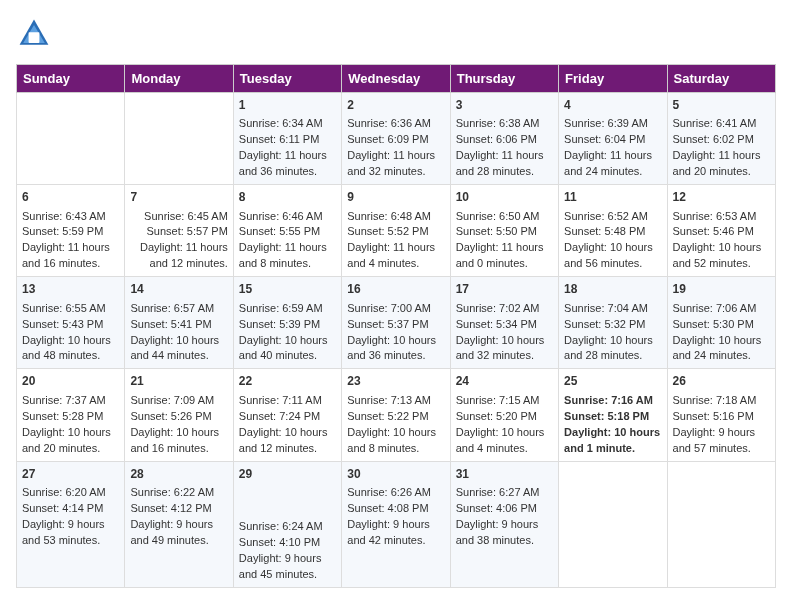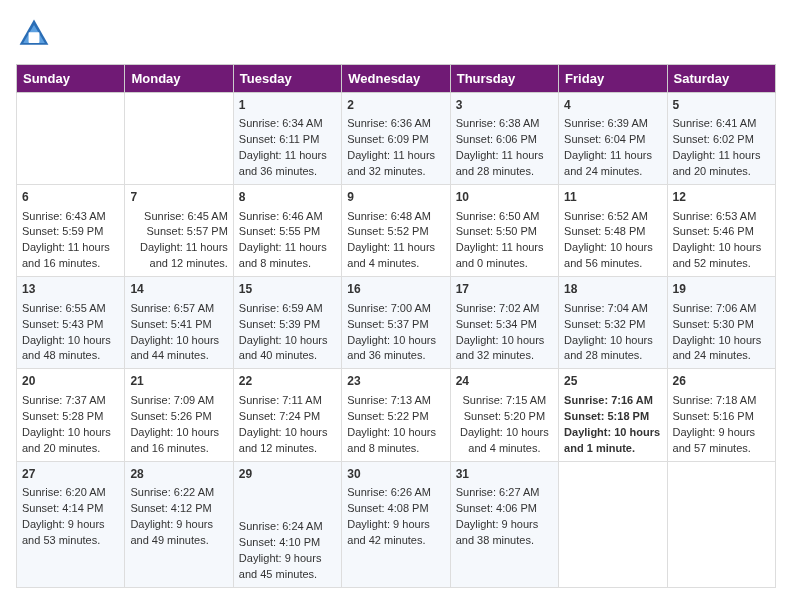--- a/index.html
+++ b/index.html
@@ -261,21 +261,21 @@
 Daylight: 10 hours and 12 minutes.</div>
         </td>
         <td>
           <span class="day-num">23</span>
           <div class="day-info" style="white-space: pre-line;">Sunrise: 7:13 AM
 Sunset: 5:22 PM
 Daylight: 10 hours and 8 minutes.</div>
         </td>
         <td>
           <span class="day-num">24</span>
-          <div class="day-info" style="white-space: pre-line; text-align: center;">Sunrise: 7:15 AM
+          <div class="day-info" style="white-space: pre-line;">Sunrise: 7:15 AM
 Sunset: 5:20 PM
 Daylight: 10 hours and 4 minutes.</div>
         </td>
         <td>
           <span class="day-num">25</span>
           <div class="day-info" style="white-space: pre-line; font-weight: bold;">Sunrise: 7:16 AM
 Sunset: 5:18 PM
 Daylight: 10 hours and 1 minute.</div>
         </td>
         <td>

